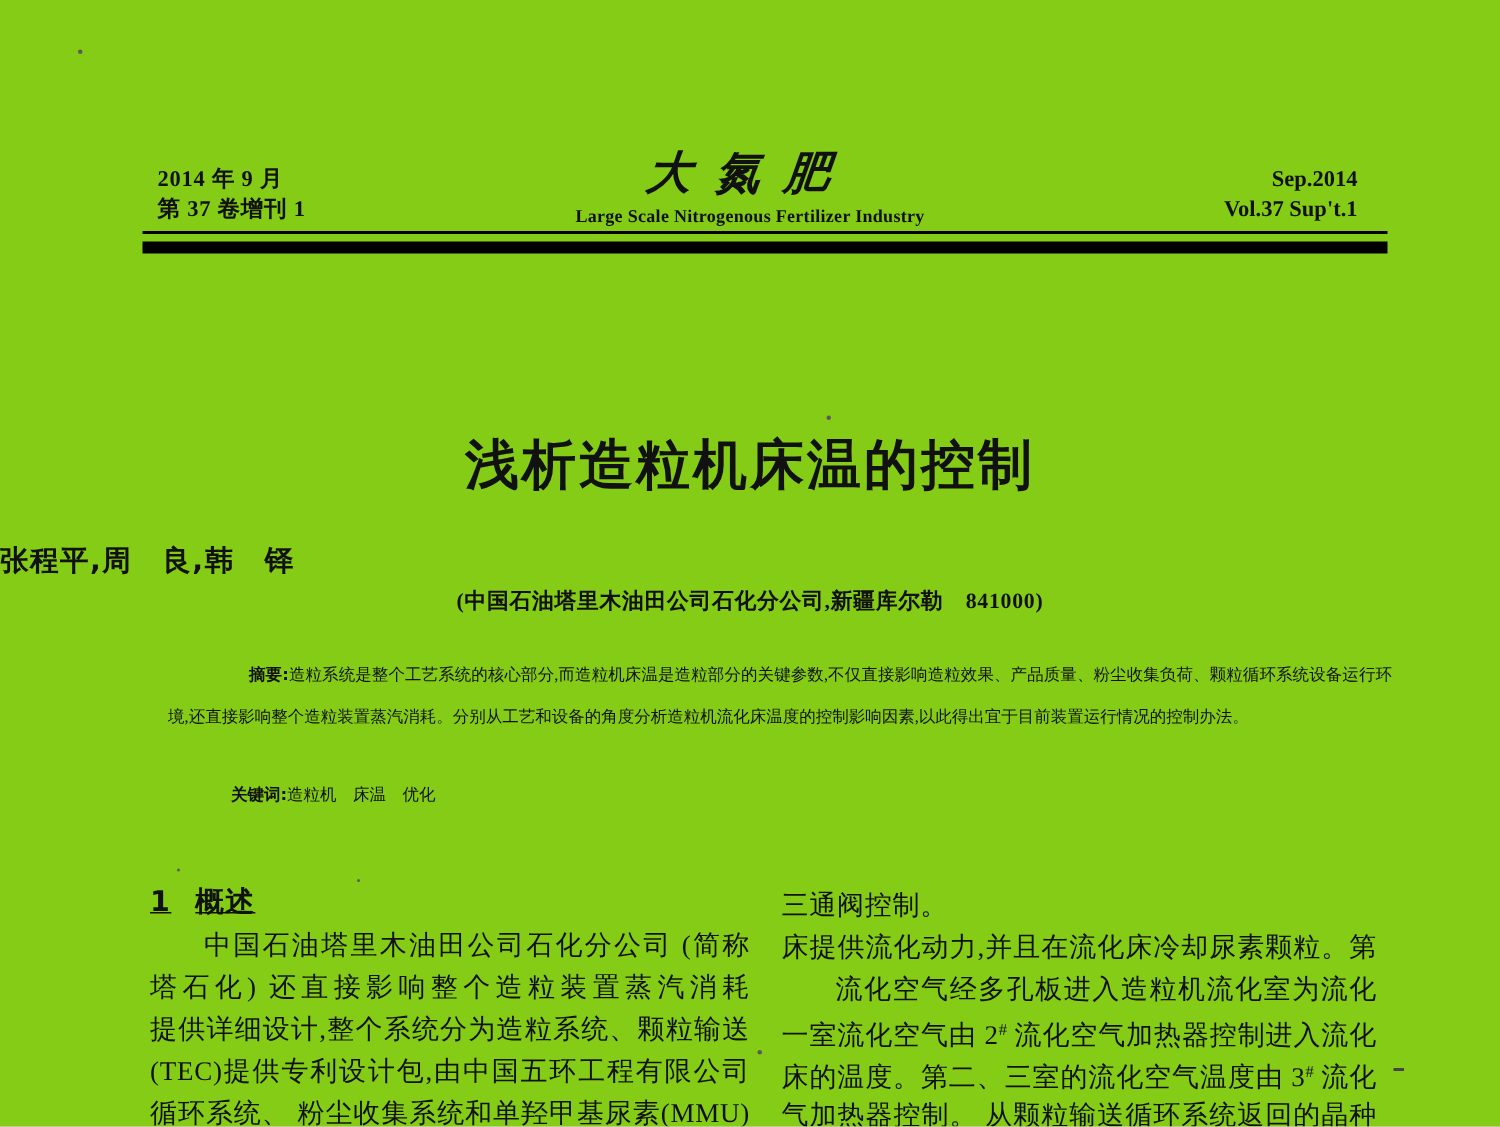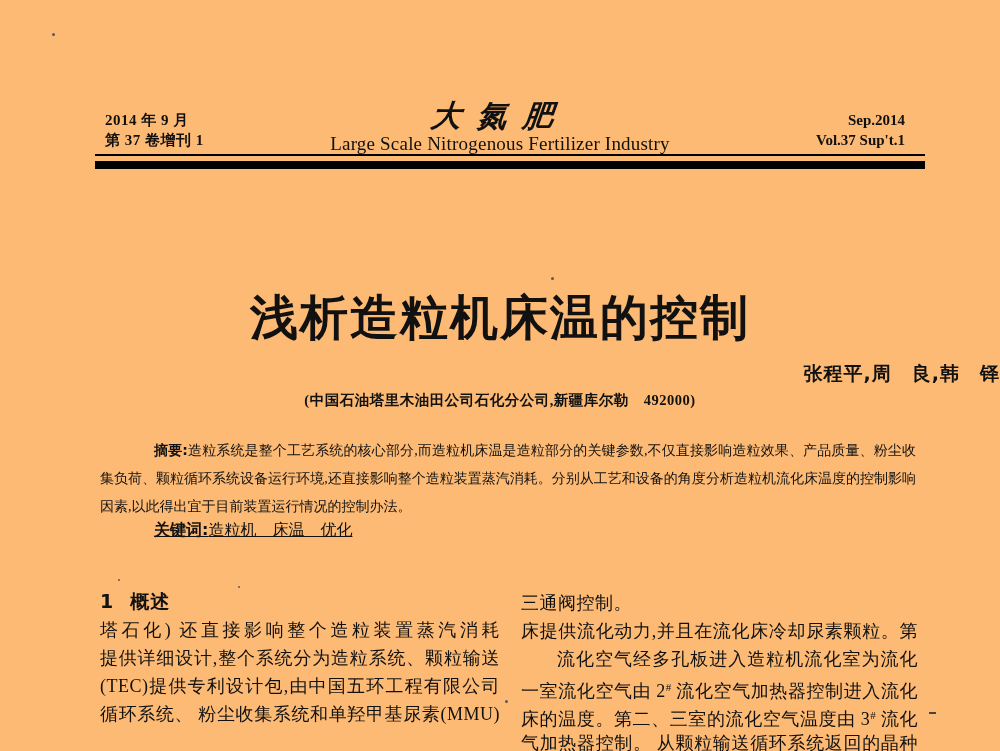--- a/index.html
+++ b/index.html
@@ -1,54 +1,54 @@
 <!DOCTYPE html>
 <html><head>
 <meta charset="utf-8">
 <style>
   * { margin:0; padding:0; box-sizing:border-box; }
   html,body { background:#d9d9d9; }
   .page {
     position:relative; width:1000px; height:751px;
-    background:#fdba74; color:#111; overflow:hidden; margin:0 auto;
+    background:#84cc16; color:#111; overflow:hidden; margin:0 auto;
     font-family:"Liberation Serif","DejaVu Serif",serif;
   }
   
   .hdr-left { position:absolute; left:105px; top:110px; font-size:15px; line-height:20px;
     font-weight:600; letter-spacing:0.5px; }
   .hdr-center { position:absolute; left:0; right:0; top:100px; text-align:center; }
   .logo-cn { font-family:"DejaVu Sans","Liberation Sans",sans-serif; font-size:30px; line-height:32px;
     font-weight:bold; font-style:italic; letter-spacing:16px; transform:skewX(-6deg);
     display:inline-block; }
-  .journal-en { font-size:19px; line-height:18px; font-weight:normal; letter-spacing:0.2px; margin-top:3px; }
+  .journal-en { font-size:12px; line-height:18px; font-weight:bold; letter-spacing:0.2px; margin-top:3px; }
   .hdr-right { position:absolute; right:95px; top:110px; font-size:15px; line-height:20px;
     font-weight:600; text-align:right; }
   .rule-thin  { position:absolute; left:95px; top:154px; width:830px; height:2px; background:#000; }
   .rule-thick { position:absolute; left:95px; top:161px; width:830px; height:8px; background:#000; }
   
   .title { position:absolute; left:0; right:0; top:286px; text-align:center;
     font-family:"DejaVu Sans","Liberation Sans",sans-serif;
-    font-size:48px; font-weight:bold; letter-spacing:2px; }
-  .authors { position:absolute; left:0; right:0; top:361px; text-align:right;
+    font-size:36px; font-weight:bold; letter-spacing:2px; }
+  .authors { position:absolute; left:0; right:0; top:361px; text-align:left;
     font-family:"DejaVu Sans","Liberation Sans",sans-serif;
     font-size:19px; font-weight:bold; letter-spacing:1px; }
   .affil { position:absolute; left:0; right:0; top:391px; text-align:center;
     font-size:14.5px; font-weight:600; letter-spacing:0.5px; }
   
-  .abstract { position:absolute; left:100px; top:436px; width:816px;
-    font-size:14px; line-height:28px; text-align:justify; text-indent:54px; }
+  .abstract { position:absolute; left:112px; top:436px; width:816px;
+    font-size:11px; line-height:28px; text-align:justify; text-indent:54px; }
   .abstract b, .kw b { font-family:"DejaVu Sans","Liberation Sans",sans-serif; font-weight:bold; }
   .kw { position:absolute; left:100px; top:516px; width:816px;
-    font-size:16px; line-height:28px; text-indent:54px;text-decoration:underline; }
+    font-size:11px; line-height:28px; text-indent:54px; }
   
   .columns { position:absolute; left:100px; top:588px; width:818px; display:flex; }
   .col-left  { width:400px; margin-right:21px; }
   .col-right { width:397px; padding-top:1px; }
   .sec-head { font-family:"DejaVu Sans","Liberation Sans",sans-serif;
-    font-size:19px; font-weight:bold; line-height:26px; margin-bottom:2px; letter-spacing:1px; }
+    font-size:19px; font-weight:bold; line-height:26px; margin-bottom:2px; letter-spacing:1px;text-decoration:underline; }
   .sec-head .num { margin-right:16px; }
   .bl { font-size:18px; line-height:28px; height:28px; overflow:hidden;
     text-align:justify; text-align-last:justify; letter-spacing:0.5px; }
   .bl.noj { text-align:center; text-align-last:left; }
   .bl.ind { text-indent:36px; }
   .hash { font-size:11px; vertical-align:6px; letter-spacing:0; }
   
   .speck { position:absolute; background:#5a5a5a; border-radius:50%; }
   .sp1 { left:52px;  top:33px;  width:3px; height:3px; }
   .sp2 { left:551px; top:277px; width:3px; height:3px; }
@@ -82,29 +82,30 @@
   <div class="hdr-right">
     <div>Sep.2014</div>
     <div>Vol.37 Sup't.1</div>
   </div>
 
   <div class="rule-thin"></div>
   <div class="rule-thick"></div>
 
   <h1 class="title">浅析造粒机床温的控制</h1>
   <div class="authors">张程平,周　良,韩　铎</div>
-  <div class="affil">(中国石油塔里木油田公司石化分公司,新疆库尔勒　492000)</div>
+  <div class="affil">(中国石油塔里木油田公司石化分公司,新疆库尔勒　841000)</div>
 
   <p class="abstract"><b>摘要:</b><span>造粒系统是整个工艺系统的核心部分,而造粒机床温是造粒部分的关键参数,不仅直接影响造粒效果、产品质量、粉尘收集负荷、颗粒循环系统设备运行环境,还直接影响整个造粒装置蒸汽消耗。分别从工艺和设备的角度分析造粒机流化床温度的控制影响因素,以此得出宜于目前装置运行情况的控制办法。</span></p>
 
   <p class="kw"><b>关键词:</b><span>造粒机　床温　优化</span></p>
 
   <div class="columns">
     <div class="col-left">
       <div class="sec-head"><span class="num">1</span><span>概述</span></div>
+      <div class="bl ind">中国石油塔里木油田公司石化分公司 (简称</div>
       <div class="bl">塔石化) 还直接影响整个造粒装置蒸汽消耗</div>
       <div class="bl">提供详细设计,整个系统分为造粒系统、颗粒输送</div>
       <div class="bl">(TEC)提供专利设计包,由中国五环工程有限公司</div>
       <div class="bl">循环系统、 粉尘收集系统和单羟甲基尿素(MMU)</div>
     </div>
     <div class="col-right">
       <div class="bl noj">三通阀控制。</div>
       <div class="bl">床提供流化动力,并且在流化床冷却尿素颗粒。第</div>
       <div class="bl ind">流化空气经多孔板进入造粒机流化室为流化</div>
       <div class="bl"><span>一室流化空气由 2</span><span class="hash">#</span><span> 流化空气加热器控制进入流化</span></div>

